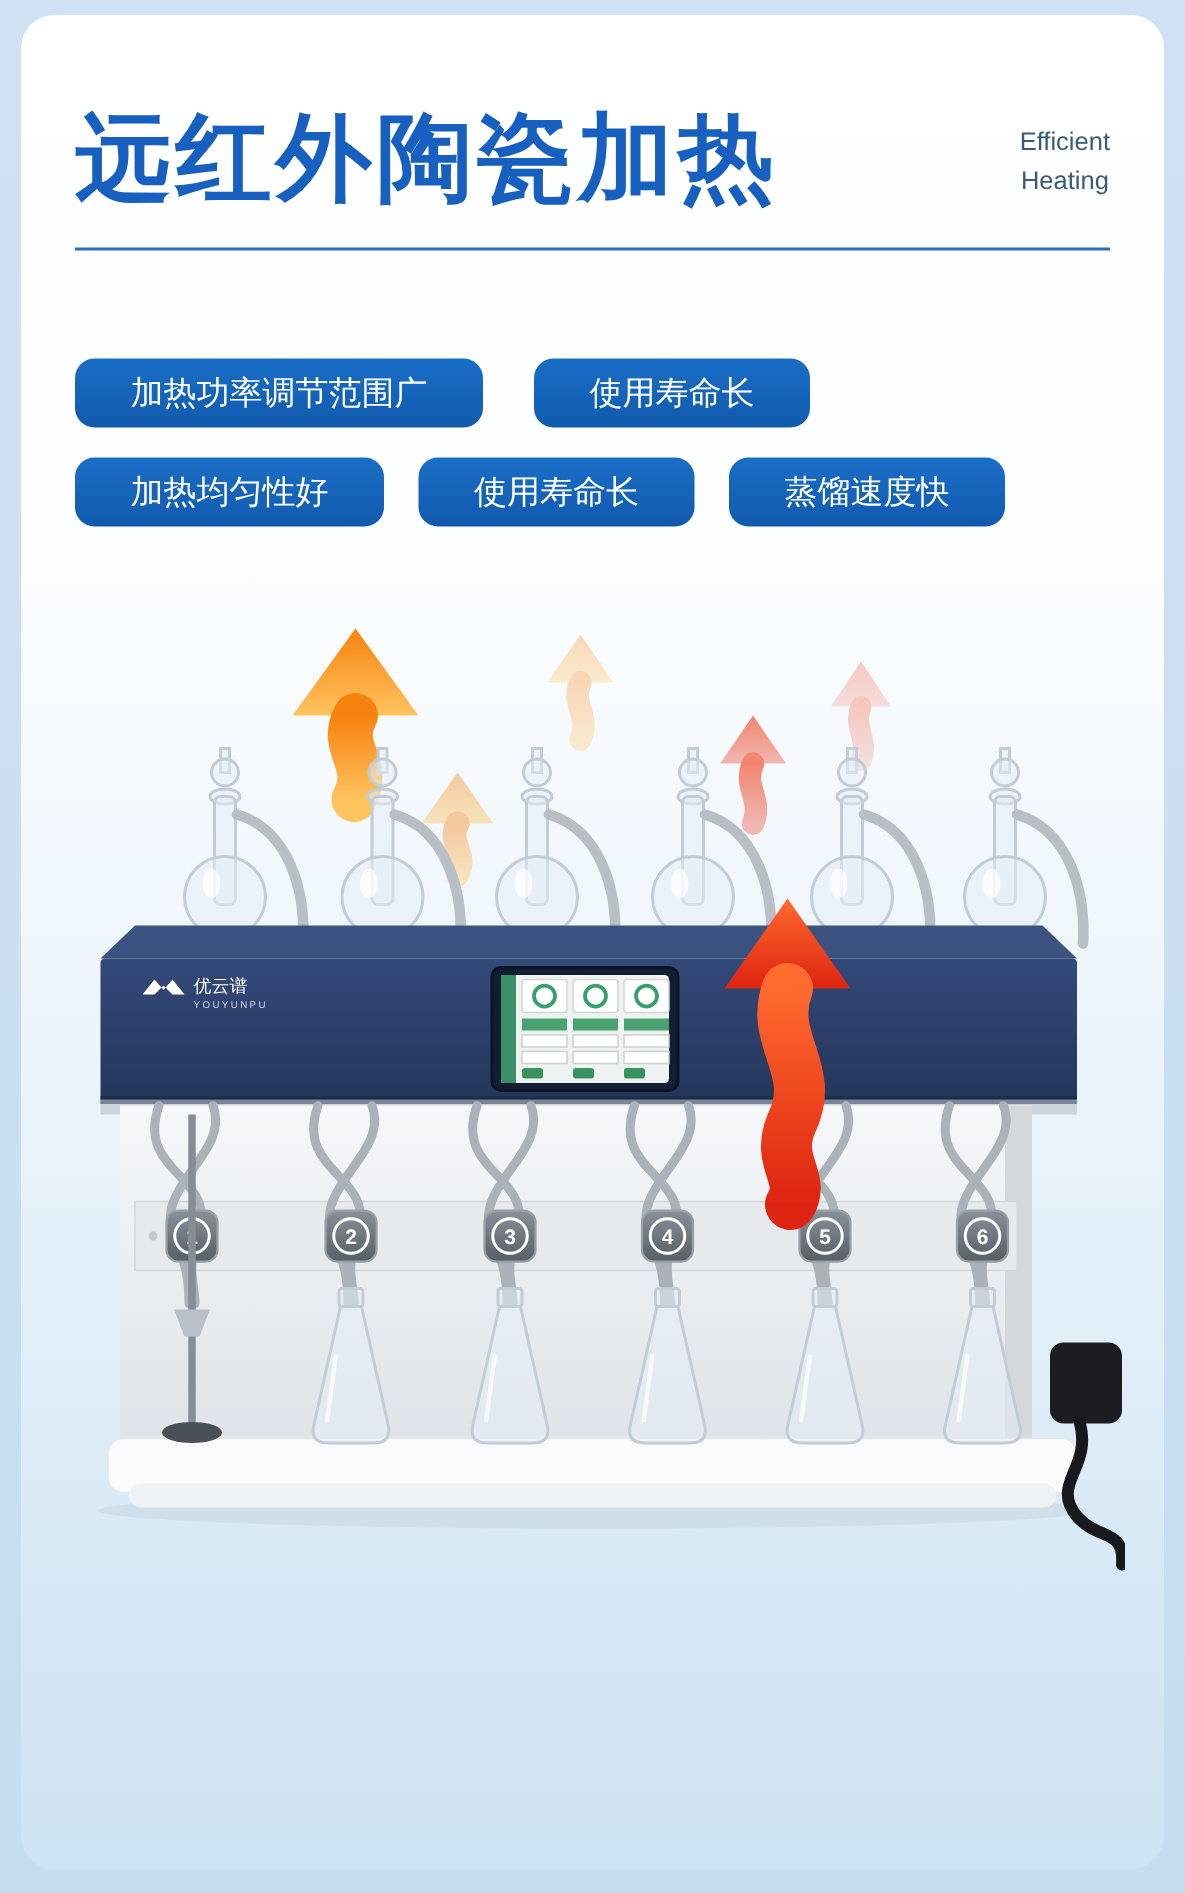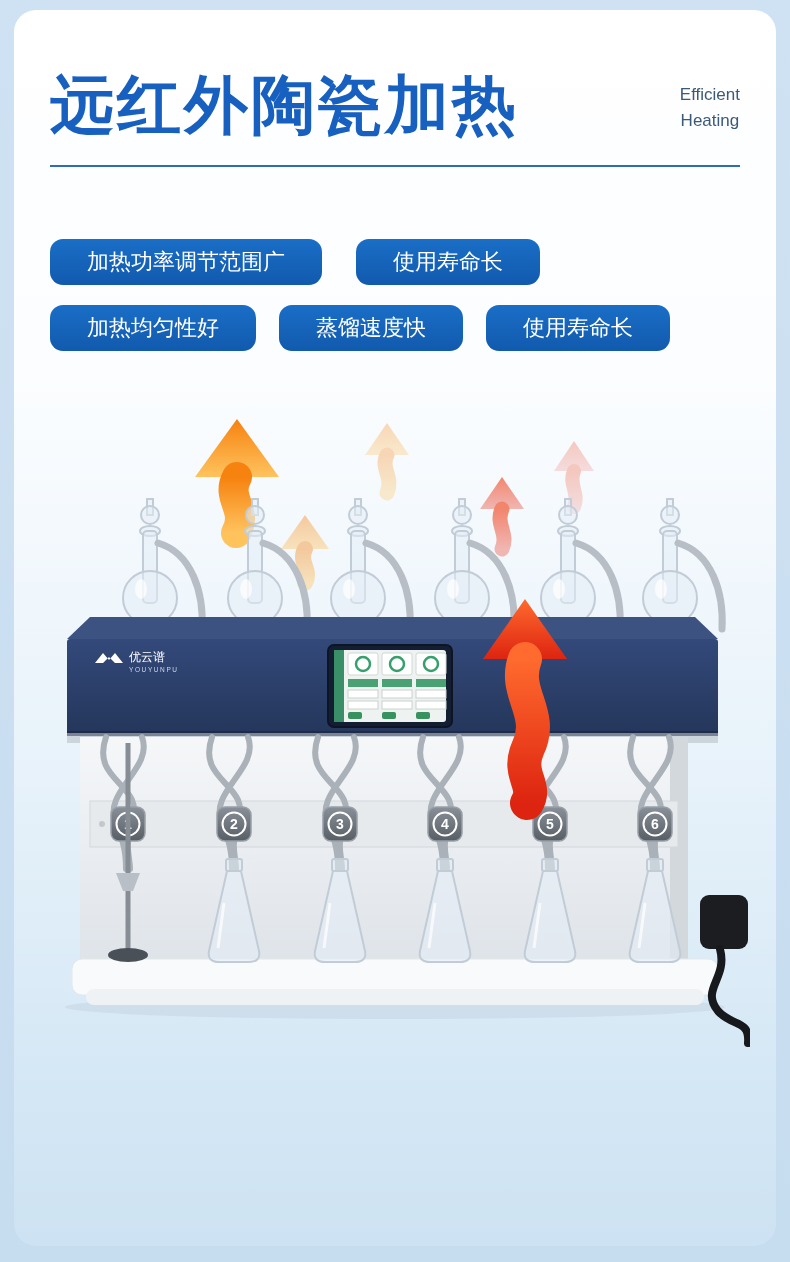--- a/index.html
+++ b/index.html
@@ -61,22 +61,22 @@
 
   <div class="divider"></div>
 
 
   <div class="pills first">
     <span class="pill">加热功率调节范围广</span>
     <span class="pill">使用寿命长</span>
   </div>
   <div class="pills second">
     <span class="pill">加热均匀性好</span>
+    <span class="pill">使用寿命长</span>
     <span class="pill">蒸馏速度快</span>
-    <span class="pill">使用寿命长</span>
   </div>
 
   <div class="illustration">
     <svg width="700" height="650" viewBox="0 0 700 650">
       <defs>
         <linearGradient id="gradOrange" x1="0" y1="0" x2="0" y2="1">
           <stop offset="0" stop-color="#f6820f"></stop>
             <stop offset="1" stop-color="#ffc35e"></stop>
         </linearGradient>
         <linearGradient id="gradRed" x1="0" y1="0" x2="0" y2="1">

